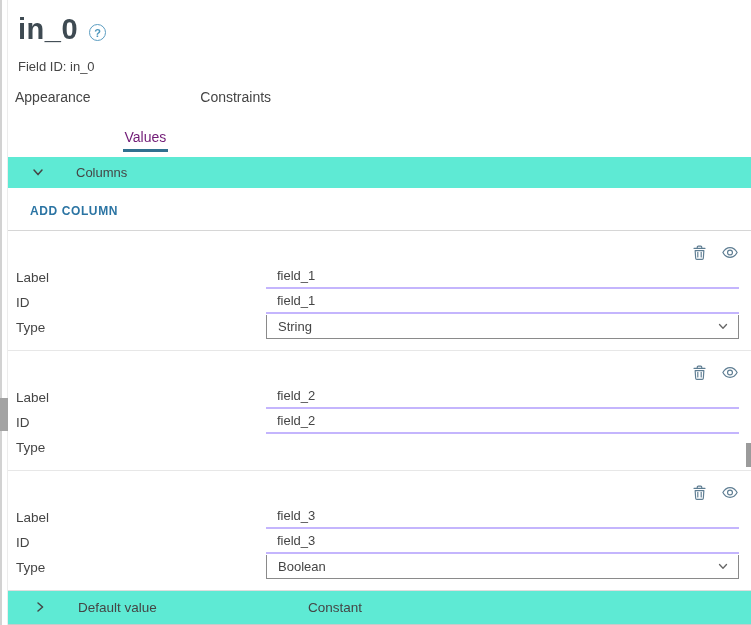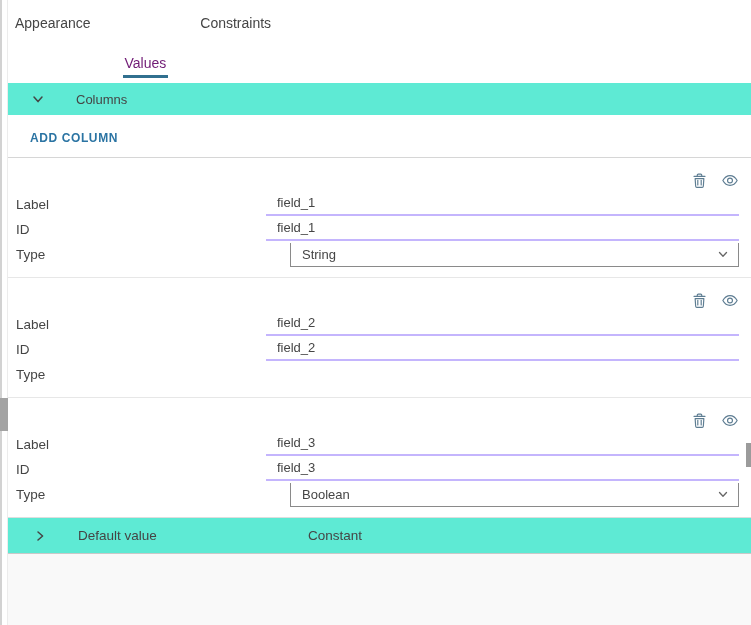--- a/index.html
+++ b/index.html
@@ -78,21 +78,21 @@
   .frow-label { width: 258px; padding-left: 8px; font-size: 13.5px; color: #454545; }
   .frow-value { flex: 1; margin-right: 12px; position: relative; }
   .text-input {
     width: 100%; border: none; border-bottom: 2px solid #c4b5fd;
     font-family: inherit; font-size: 13px; color: #454545;
     padding: 2px 4px 4px 11px; background: transparent; outline: none;
   }
   .select-box {
     height: 24px; border: 1px solid #8a8a8a; border-top: none;
     display: flex; align-items: center; font-size: 13px; color: #454545;
-    padding-left: 11px; cursor: pointer; position: relative; background: #fff; margin-left: 24px;
+    padding-left: 11px; cursor: pointer; position: relative; background: #fff;
   }
   .select-box .select-chev { position: absolute; right: 9px; top: 7px; display: flex; }
 
   
   .default-row {
     height: 37px;
     border-top: 1px solid #dedede; border-bottom: 1px solid #c9c9c9;
     display: flex; align-items: center; background: #5eead4;
   }
   .default-row .chev { margin-left: 25px; display: flex; cursor: pointer; }
@@ -103,20 +103,27 @@
 </style>
 </head>
 <body>
 
 <div class="left-gutter"></div>
 <div class="left-thumb"></div>
 <div class="right-thumb"></div>
 
 <div class="content">
 
+  <div class="panel-header">
+    <div class="title-row">
+      <div class="panel-title">in_0</div>
+      <div class="help-icon">?</div>
+    </div>
+    <div class="field-id">Field ID: in_0</div>
+  </div>
 
   <div class="tabs">
     <div class="tab">Appearance</div>
     <div class="tab active">Values</div>
     <div class="tab">Constraints</div>
   </div>
 
   <div class="section-header">
     <span class="chev">
       <svg width="14" height="14" viewBox="0 0 14 14">

